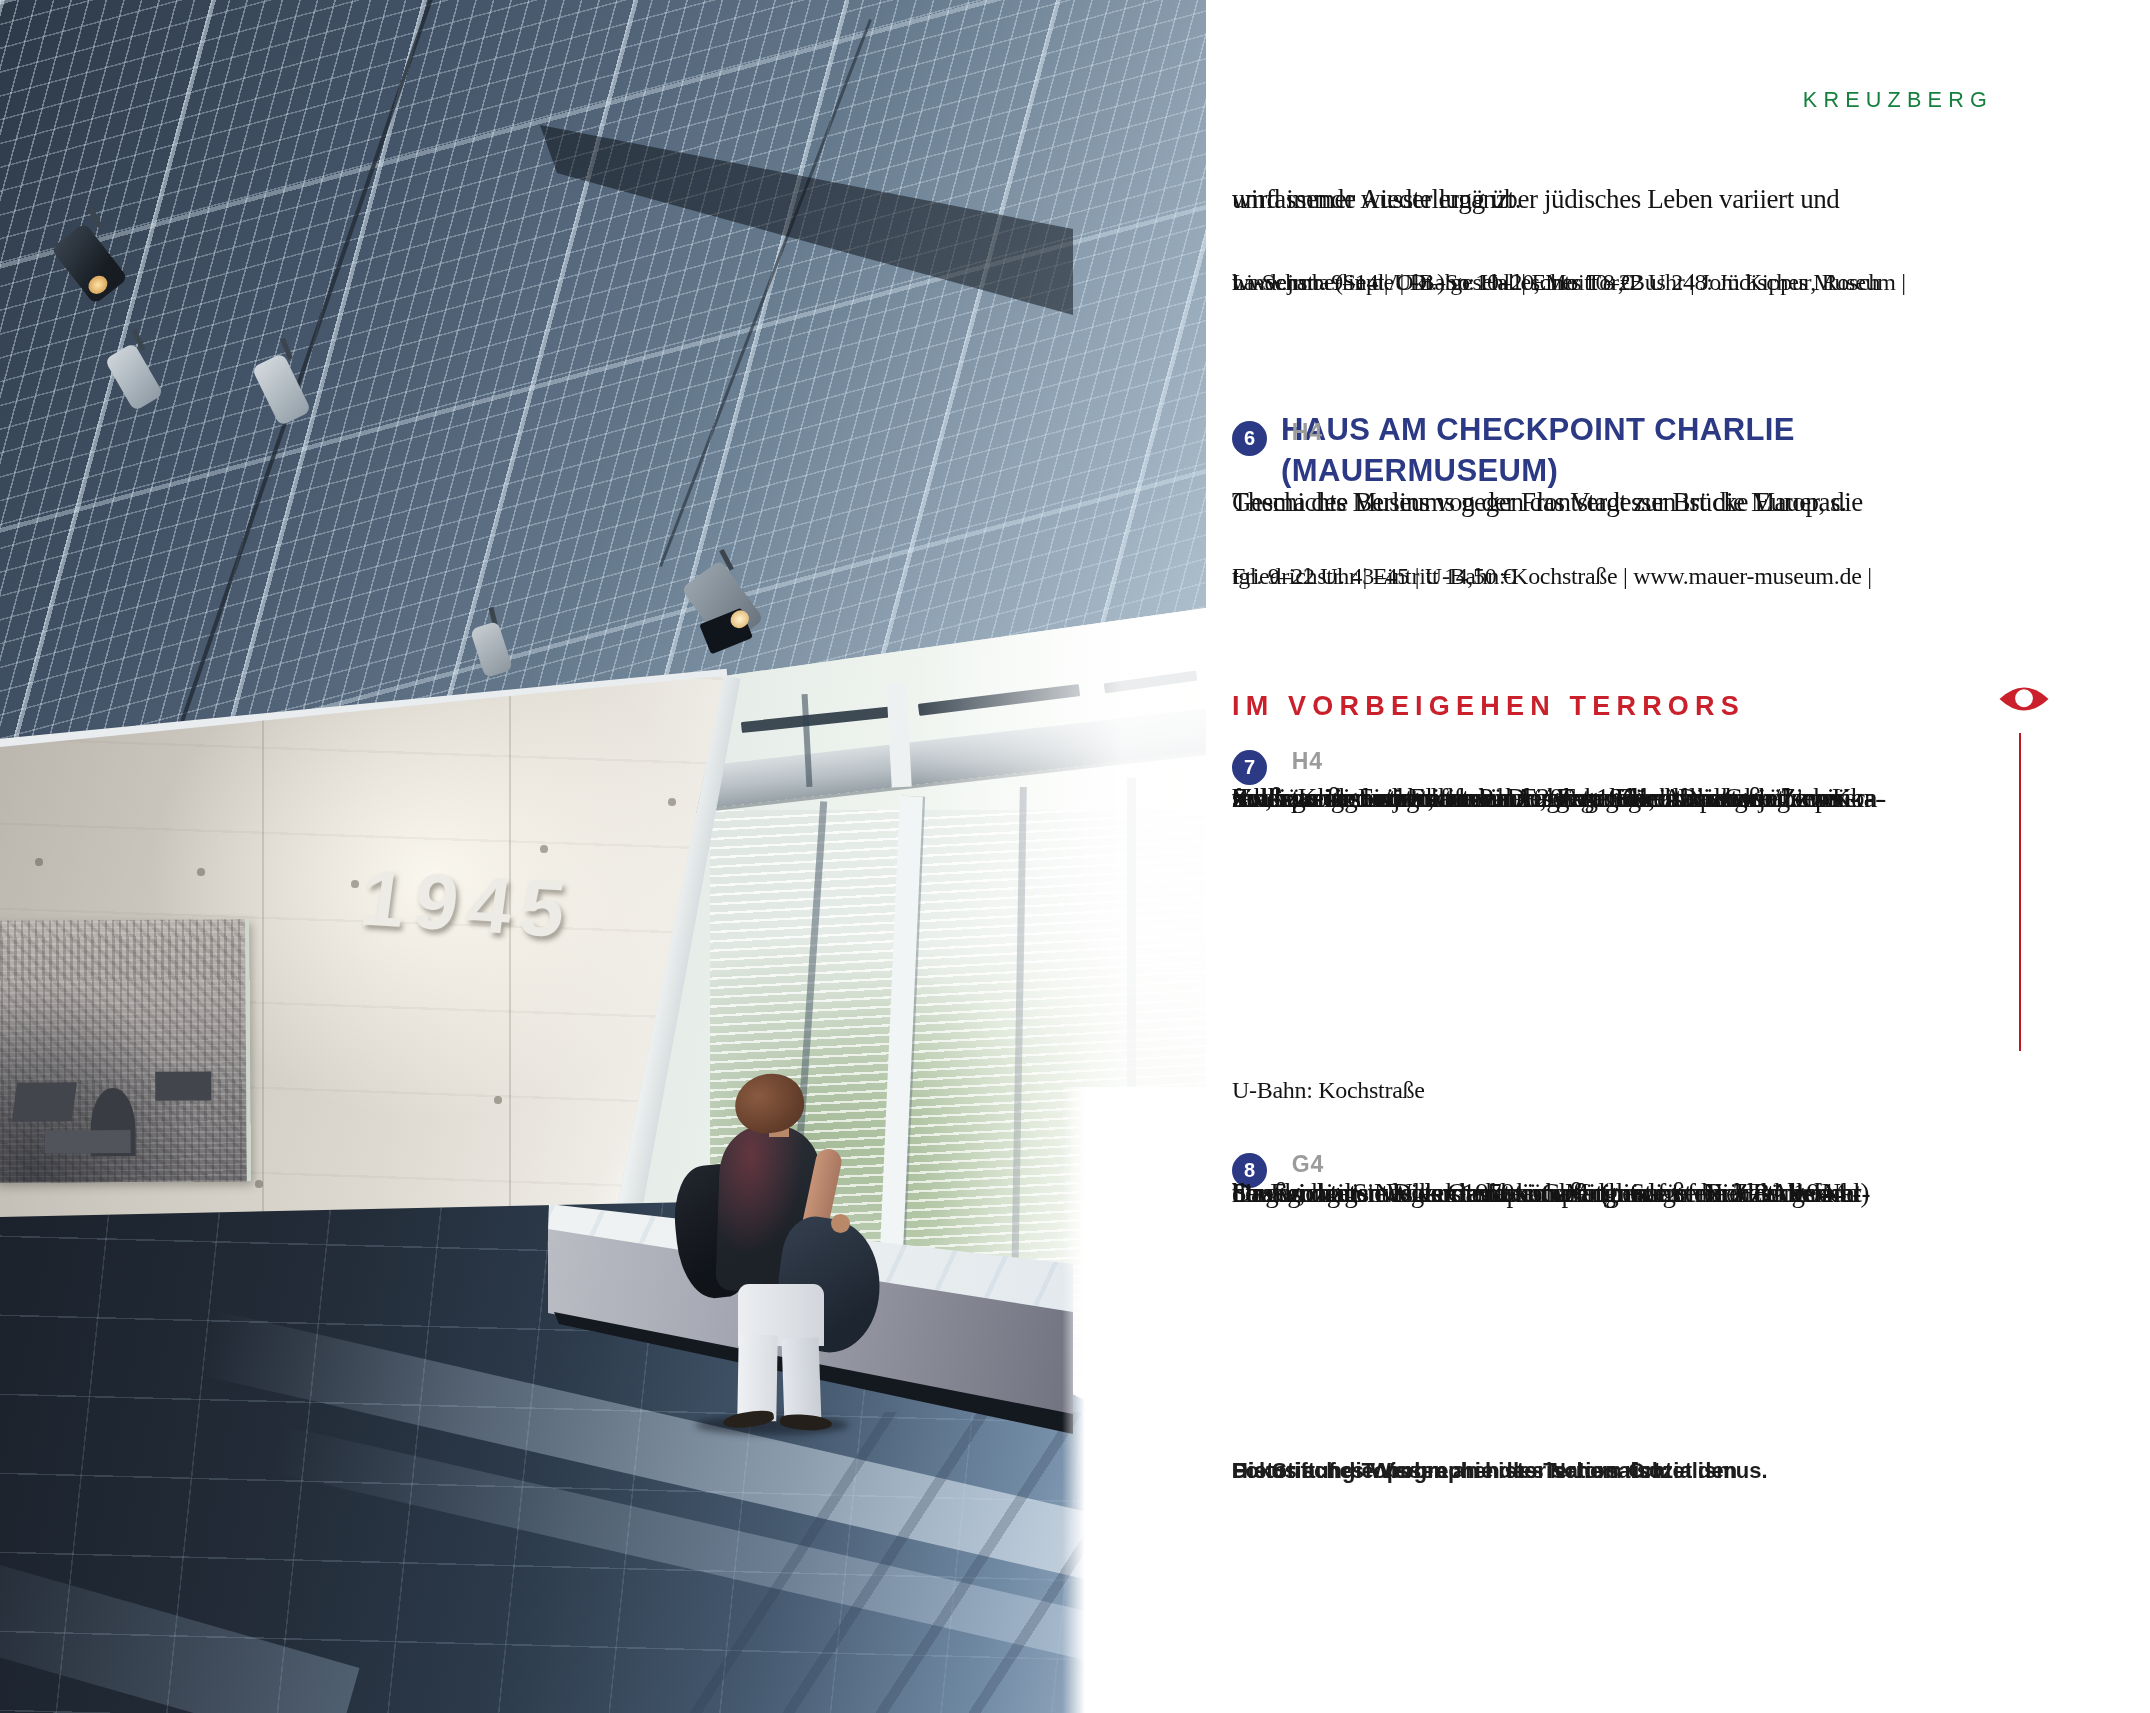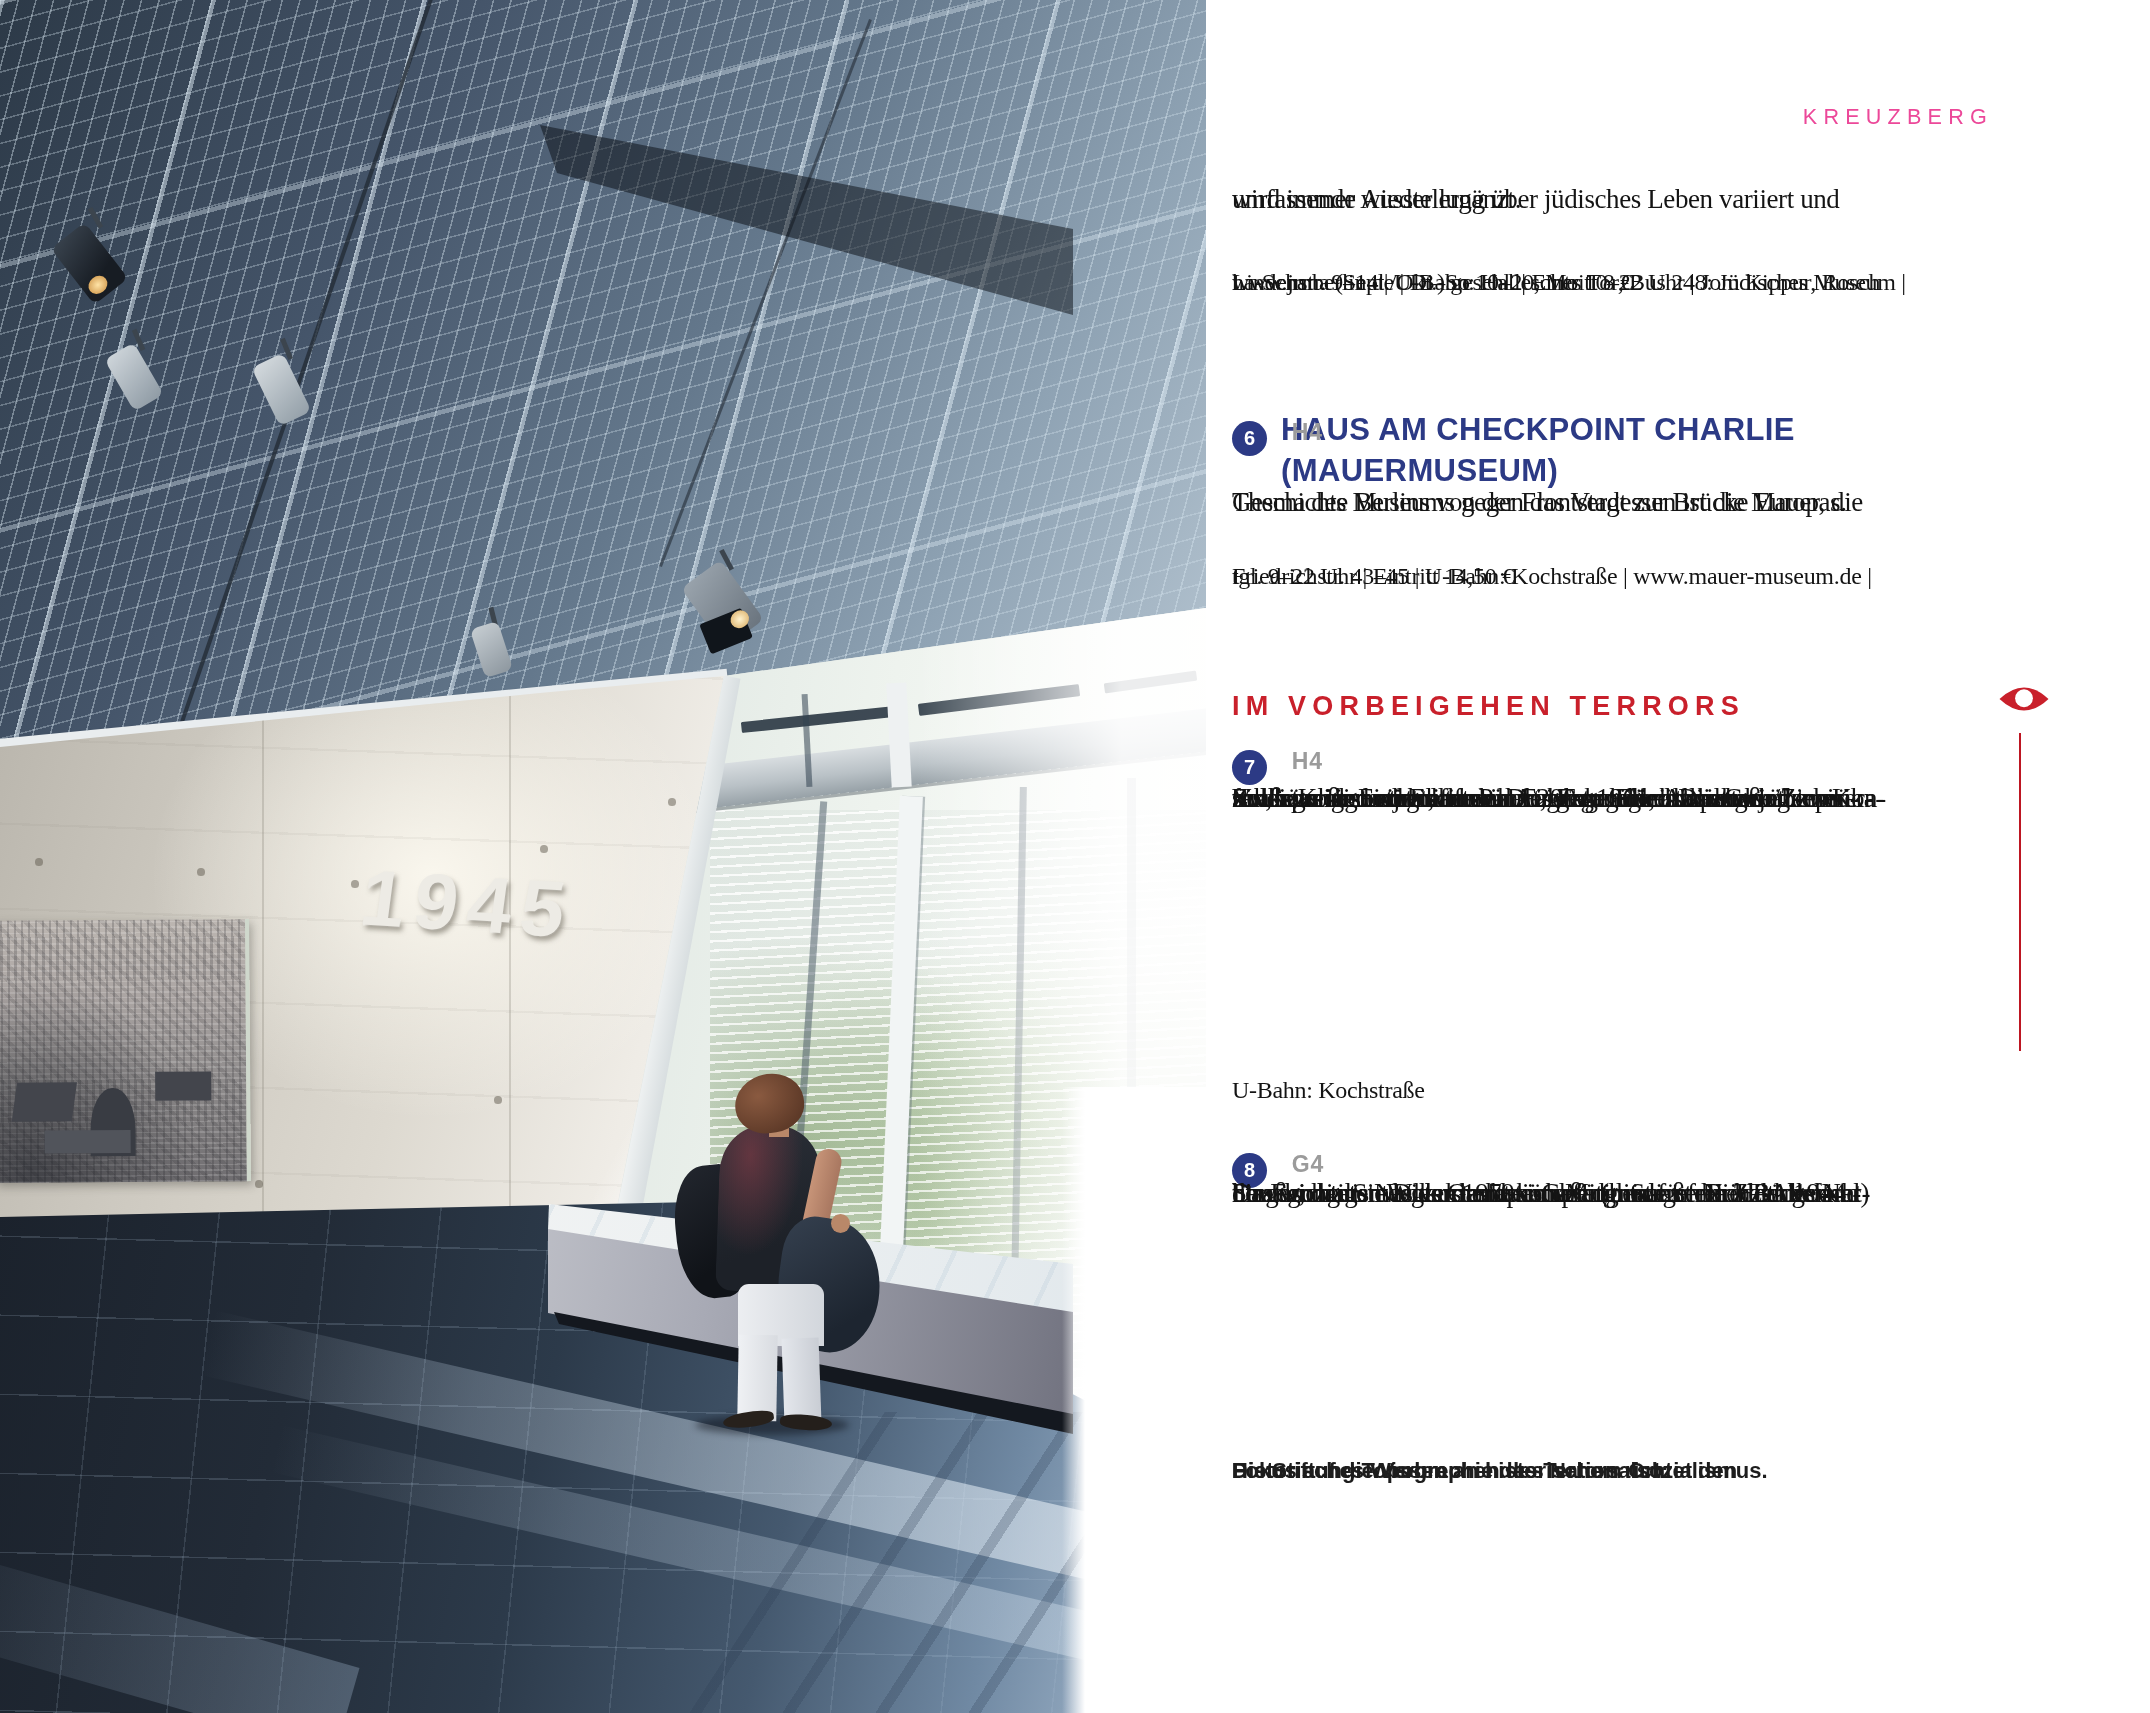--- a/index.html
+++ b/index.html
@@ -151,22 +151,22 @@
     background:linear-gradient(90deg,#e4e7ec,#c9cdd4);}
   .shoe1{left:59px;top:338px;width:51px;height:15.4px;border-radius:50% 40% 40% 50%;transform:rotate(-8deg);background:#27211c;}
   .shoe2{left:116px;top:341px;width:52px;height:15.4px;border-radius:40% 50% 50% 40%;transform:rotate(4deg);background:#241f1b;}
   .pshadow{left:31px;top:341px;width:154px;height:20px;border-radius:50%;background:rgba(8,12,18,.45);filter:blur(3.9px);}
 
   .blowout{left:1062px;top:1087px;width:147px;height:627px;
     background:linear-gradient(90deg, rgba(255,255,255,0) 0px, #ffffff 23px);}
 
   
   .tx{left:1232px;width:761px;}
-  .kicker{top:104px;text-align:right;font-family:"Liberation Sans",sans-serif;font-size:21.6px;
-    letter-spacing:6.2px;color:#ec4899;}
+  .kicker{top:87px;text-align:right;font-family:"Liberation Sans",sans-serif;font-size:21.6px;
+    letter-spacing:6.2px;color:#15803d;}
   .serif{font-size:27px;line-height:35px;letter-spacing:-0.4px;color:#141414;}
   .jl{text-align:justify;text-align-last:justify;text-justify:inter-word;}
   .info{font-size:24px;line-height:35px;letter-spacing:-0.3px;color:#141414;}
   .p-intro{top:182px;} .info-intro{top:265px;}
   .poih{font-family:"Liberation Sans",sans-serif;font-weight:700;font-size:31px;line-height:41px;
     color:#2c3a85;letter-spacing:0.4px;}
   .badge{display:inline-flex;position:relative;width:35px;height:35px;border-radius:50%;background:#2c3a85;
     color:#fff;font-size:20px;align-items:center;justify-content:center;margin-right:14px;vertical-align:-5.4px;letter-spacing:0;}
   .gridref{position:relative;display:inline;font-size:23px;color:#9b9b9b;letter-spacing:0.8px;margin-left:10.8px;}
   .h6{top:409px;} .p6{top:485px;} .info6{top:559px;line-height:34px;}

